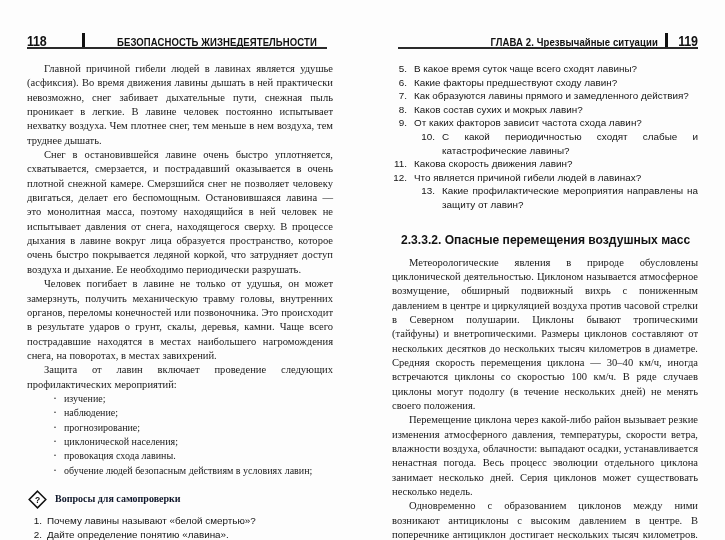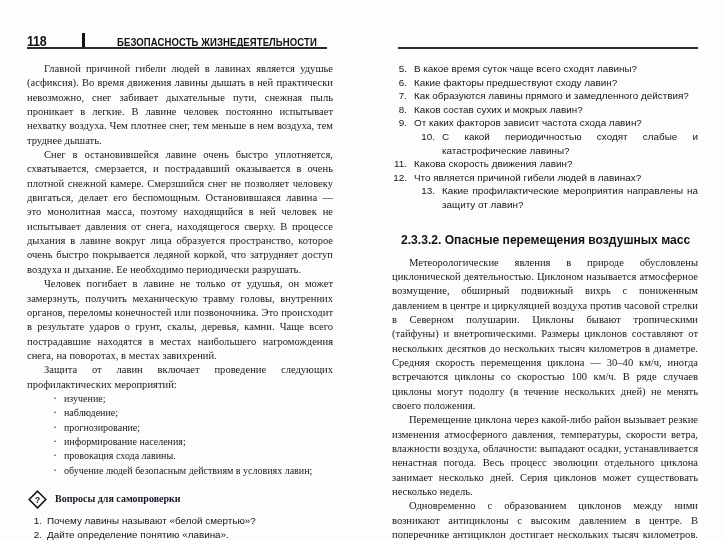--- a/index.html
+++ b/index.html
@@ -191,34 +191,39 @@
 
 <div class="spread">
 
   <div class="runhead runhead-left">
     <span class="folio">118</span>
     <span class="folio-bar"></span>
     <span class="runhead-title">БЕЗОПАСНОСТЬ ЖИЗНЕДЕЯТЕЛЬНОСТИ</span>
   </div>
   <div class="runhead-rule left"></div>
 
+  <div class="runhead runhead-right">
+    <span class="runhead-title mixed"><span class="caps">ГЛАВА 2.</span><span> Чрезвычайные ситуации</span></span>
+    <span class="folio-bar"></span>
+    <span class="folio">119</span>
+  </div>
   <div class="runhead-rule right"></div>
 
   <div class="col col-left">
 
     <p class="body">Главной причиной гибели людей в лавинах является удушье (асфиксия). Во время движения лавины дышать в ней практически невозможно, снег забивает дыхательные пути, снежная пыль проникает в легкие. В лавине человек постоянно испытывает нехватку воздуха. Чем плотнее снег, тем меньше в нем воздуха, тем труднее дышать.</p>
     <p class="body">Снег в остановившейся лавине очень быстро уплотняется, схватывается, смерзается, и пострадавший оказывается в очень плотной снежной камере. Смерзшийся снег не позволяет человеку двигаться, делает его беспомощным. Остановившаяся лавина — это монолитная масса, поэтому находящийся в ней человек не испытывает давления от снега, находящегося сверху. В процессе дыхания в лавине вокруг лица образуется пространство, которое очень быстро покрывается ледяной коркой, что затрудняет доступ воздуха и дыхание. Ее необходимо периодически разрушать.</p>
     <p class="body">Человек погибает в лавине не только от удушья, он может замерзнуть, получить механическую травму головы, внутренних органов, переломы конечностей или позвоночника. Это происходит в результате ударов о грунт, скалы, деревья, камни. Чаще всего пострадавшие находятся в местах наибольшего нагромождения снега, на поворотах, в местах завихрений.</p>
     <p class="body">Защита от лавин включает проведение следующих профилактических мероприятий:</p>
 
     <ul class="bullets">
       <li>изучение;</li>
       <li>наблюдение;</li>
       <li>прогнозирование;</li>
-      <li>информирование населения;</li>
+      <li>циклонической населения;</li>
       <li>провокация схода лавины.</li>
       <li>обучение людей безопасным действиям в условиях лавин;</li>
     </ul>
 
     <div class="selfcheck-head">
       <span class="qmark-icon">
         <svg viewBox="0 0 40 40" width="19" height="19" aria-hidden="true">
           <polygon points="20,2.5 37.5,20 20,37.5 2.5,20" fill="#ffffff" stroke="#111111" stroke-width="3.2" stroke-linejoin="miter"></polygon>
           <text x="20" y="27.5" text-anchor="middle" font-family="Liberation Sans, sans-serif" font-size="18" font-weight="700" fill="#111111">?</text>
         </svg>

